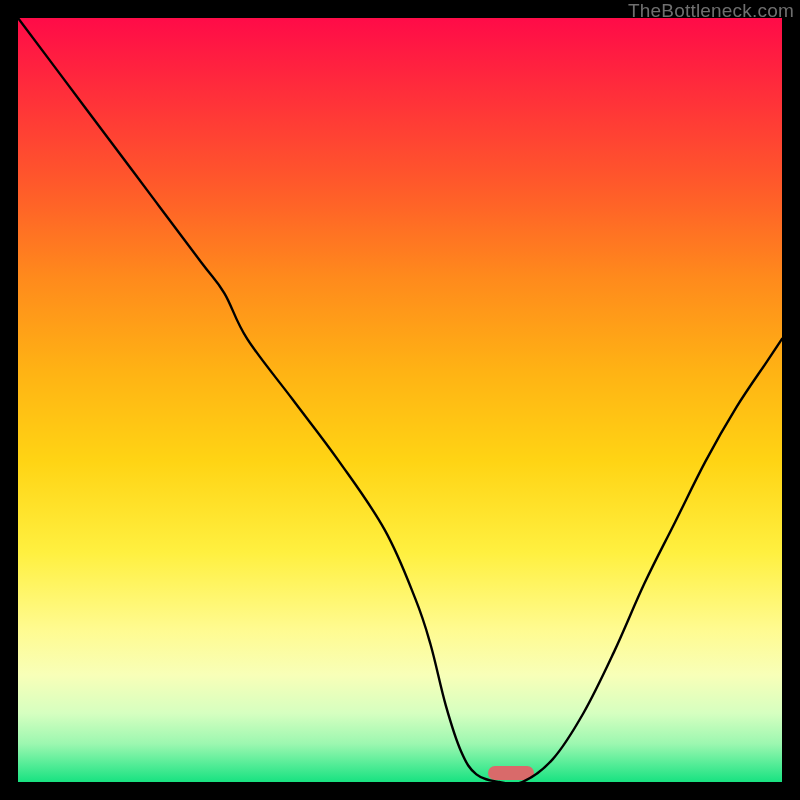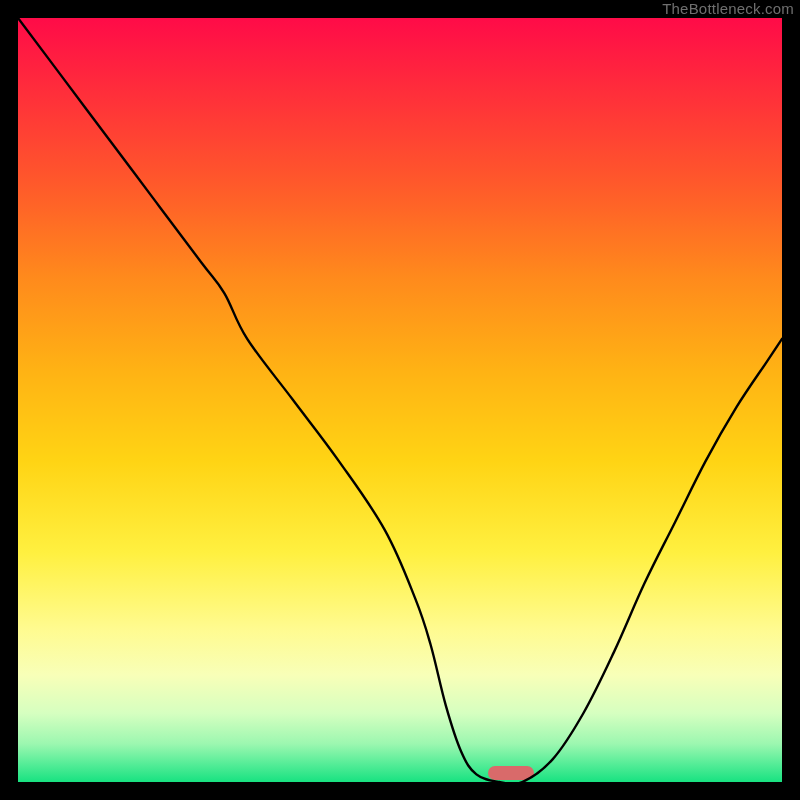--- a/index.html
+++ b/index.html
@@ -51,21 +51,21 @@
     top: 0;
     width: 764px;
     height: 764px;
     pointer-events: none;
   }
   .watermark {
     position: absolute;
     top: 0px;
     right: 6px;
     color: #6f6f6f;
-    font-size: 15px;
+    font-size: 19px;
     font-weight: 500;
     letter-spacing: 0.2px;
     user-select: none;
     margin-left: 8px;
   }
 </style>
 </head>
 <body>
 
 <div class="frame">

